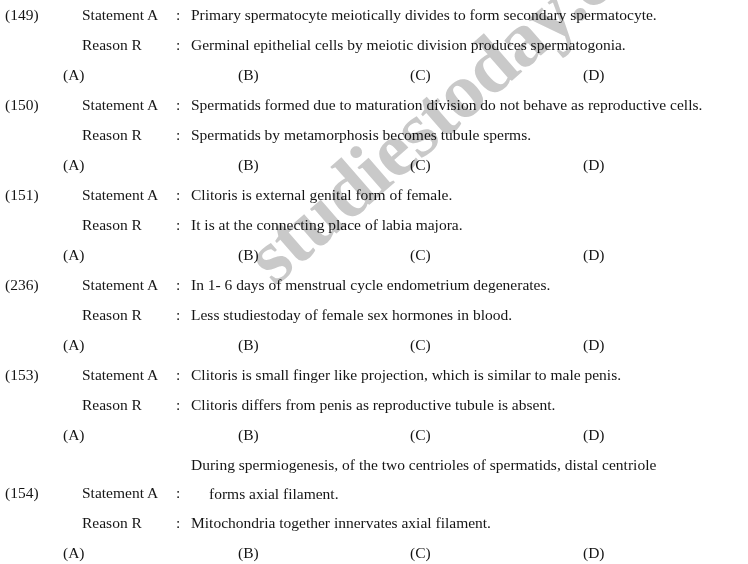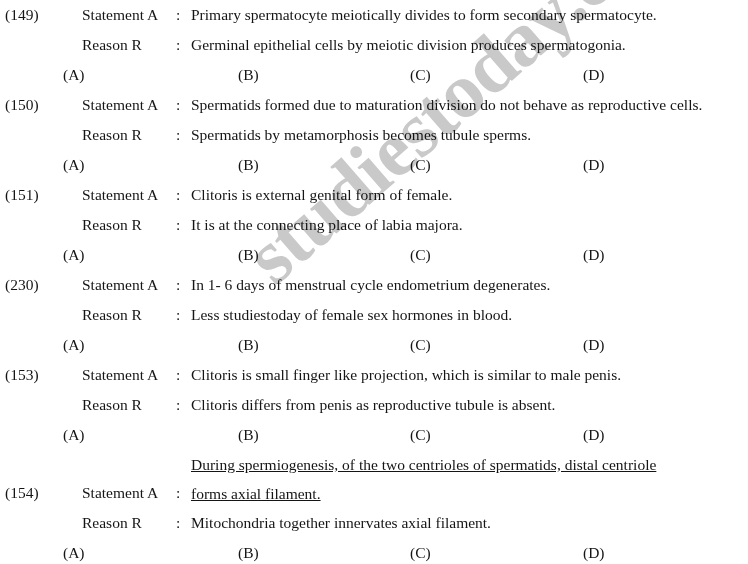--- a/index.html
+++ b/index.html
@@ -93,25 +93,25 @@
     line-height: 30px;
     padding-right: 0;
     white-space: nowrap;
   }
   .body.wrap {
     white-space: normal;
     text-align: justify;
     text-justify: inter-word;
     padding-right: 4px;
     line-height: 29px;
-    text-decoration: underline;
   }
   .body.wrap > .lastline {
     display: block;
     text-align: left;
+    margin-left: 18px;
   }
 
   
   .options {
     position: relative;
     height: 30px;
     font-size: 15.5px;
     line-height: 30px;
   }
   .opt {
@@ -189,21 +189,21 @@
     <div class="options">
       <div class="opt opt-a">(A)</div>
       <div class="opt opt-b">(B)</div>
       <div class="opt opt-c">(C)</div>
       <div class="opt opt-d">(D)</div>
     </div>
   </div>
 
   <div class="qblock">
     <div class="row">
-      <div class="qnum">(230)</div>
+      <div class="qnum">(236)</div>
       <div class="lbl">Statement A</div>
       <div class="colon">:</div>
       <div class="body">In 1- 6 days of menstrual cycle endometrium degenerates.</div>
     </div>
     <div class="row">
       <div class="qnum"></div>
       <div class="lbl">Reason R</div>
       <div class="colon">:</div>
       <div class="body">Less studiestoday of female sex hormones in blood.</div>
     </div>

